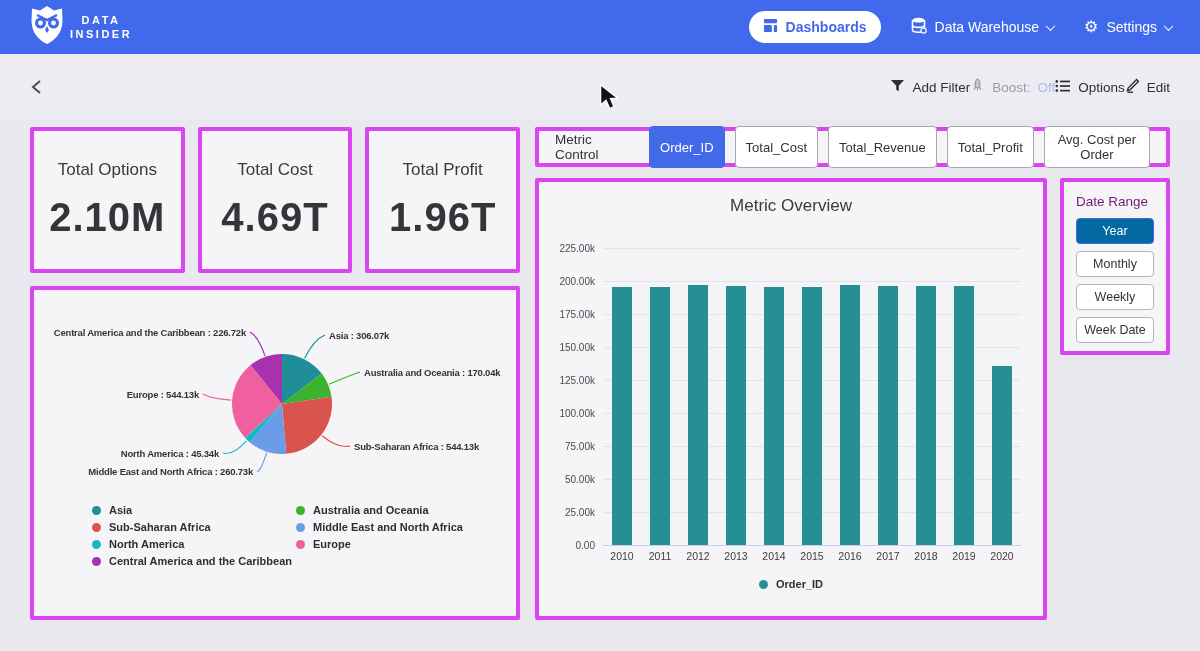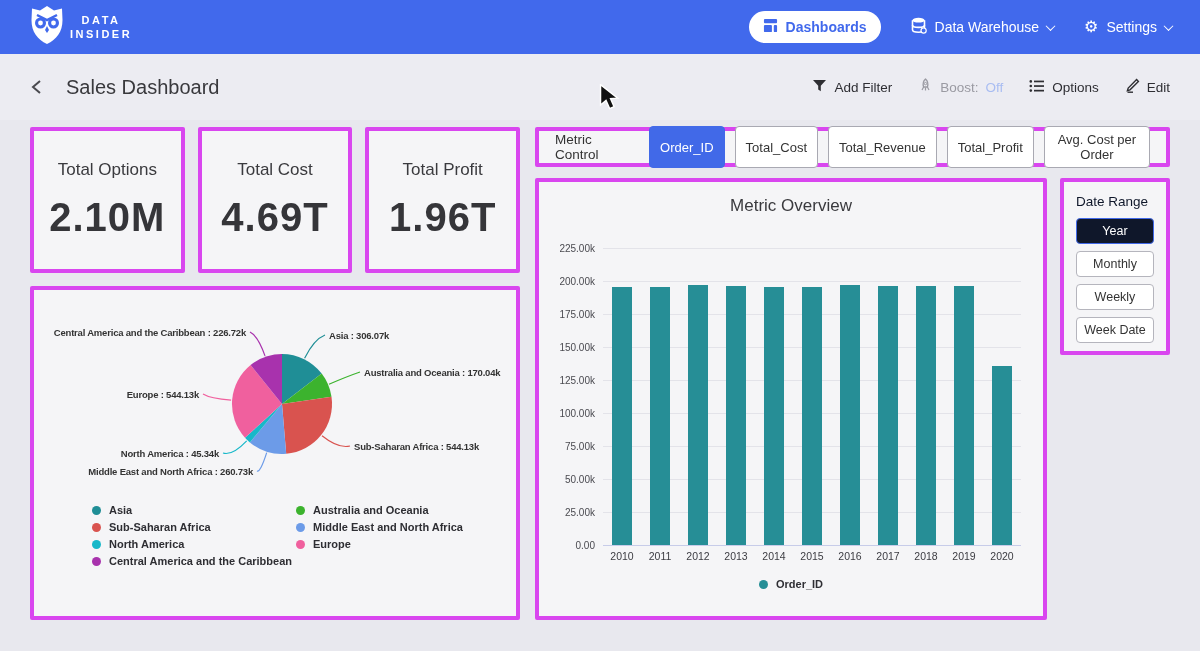--- a/index.html
+++ b/index.html
@@ -13,21 +13,21 @@
   .nav-right { display:flex; align-items:center; gap:30px; }
   .nav-item { display:flex; align-items:center; gap:8px; color:#fff; font-size:14px; cursor:pointer; }
   .pill { background:#fff; color:#4169ec; font-weight:bold; border-radius:17px; padding:7px 14px; display:flex; align-items:center; gap:8px; font-size:14px; border:none; cursor:pointer; }
   .chev { width:7px; height:7px; border-right:1.8px solid #fff; border-bottom:1.8px solid #fff; transform:rotate(45deg) translate(-1px,-1px); display:inline-block; }
   .gear-glyph { font-size:16px; line-height:1; }
 
   
   .pagehead { height:66px; background:#ececf2; display:flex; align-items:center; justify-content:space-between; padding:0 30px; }
   .pagehead-left { display:flex; align-items:center; }
   .page-title { font-size:20px; color:#39393d; margin-left:22px; }
-  .head-actions { display:flex; align-items:center; gap:26px; }
+  .head-actions { display:flex; align-items:center; }
   .h-action { display:flex; align-items:center; gap:7px; font-size:13.5px; color:#2e2e33; cursor:pointer; }
   .h-action.boost { color:#9a9aa2; cursor:default; }
   .boost-off { }
 
   
   .main { padding:7px 30px 0 30px; }
   .layout { display:flex; gap:15px; }
   .left-col { width:490px; flex:none; }
   .right-col { flex:1; }
   .card { background:#f5f5f7; border:4px solid #d946ef; border-radius:2px; }
@@ -62,23 +62,23 @@
   .ytick { position:absolute; right:calc(100% + 8px); transform:translateY(-50%); font-size:10px; color:#4a4a50; white-space:nowrap; }
   .bars { position:absolute; left:0; right:0; top:0; bottom:0; display:flex; align-items:flex-end; }
   .bar-cell { flex:1; display:flex; justify-content:center; align-items:flex-end; height:100%; }
   .bar { width:20px; background:#268e96; }
   .xlabels { display:flex; margin:5px 6px 0 48px; }
   .xlabel { flex:1; text-align:center; font-size:10.5px; color:#3c3c42; }
   .bar-legend { display:flex; align-items:center; justify-content:center; gap:8px; margin-top:16px; font-size:11px; font-weight:bold; color:#2e2e33; }
 
   
   .date-card { flex:1; height:177px; padding:12px; }
-  .dr-label { font-size:13.5px; color:#0f172a; margin-bottom:9px; }
+  .dr-label { font-size:13.5px; color:#701a75; margin-bottom:9px; }
   .dr-btn { display:block; width:100%; height:26px; background:#fff; border:1px solid #b5b5bd; border-radius:4px; font-size:12.5px; color:#333; font-family:inherit; margin-bottom:7px; cursor:pointer; }
-  .dr-btn.selected { background:#0f172a; border-color:#4169e8; color:#fff; }
+  .dr-btn.selected { background:#0369a1; border-color:#4169e8; color:#fff; }
 
   
   .cursor { position:absolute; left:598px; top:84px; z-index:99; pointer-events:none; }
 </style>
 </head>
 <body>
 
 <div class="topnav">
   <div class="brand">
     <span>
@@ -128,21 +128,20 @@
   </div>
 </div>
 
 <div class="pagehead">
   <div class="pagehead-left">
     <span style="cursor:pointer;display:flex;">
       <svg width="14" height="16" viewBox="0 0 14 16">
           <polyline points="10,2 3,8 10,14" fill="none" stroke="#4a4a4f" stroke-width="2"></polyline>
         </svg>
     </span>
-    <span class="page-title">Sales Dashboard</span>
   </div>
   <div class="head-actions">
     <span class="h-action">
       <span>
         <svg width="15" height="14" viewBox="0 0 15 14">
             <path d="M1 1 h13 l-5.2 5.8 v5.4 l-2.6 -1.6 v-3.8 z" fill="#2e2e33"></path>
           </svg>
       </span>
       <span>Add Filter</span>
     </span>

